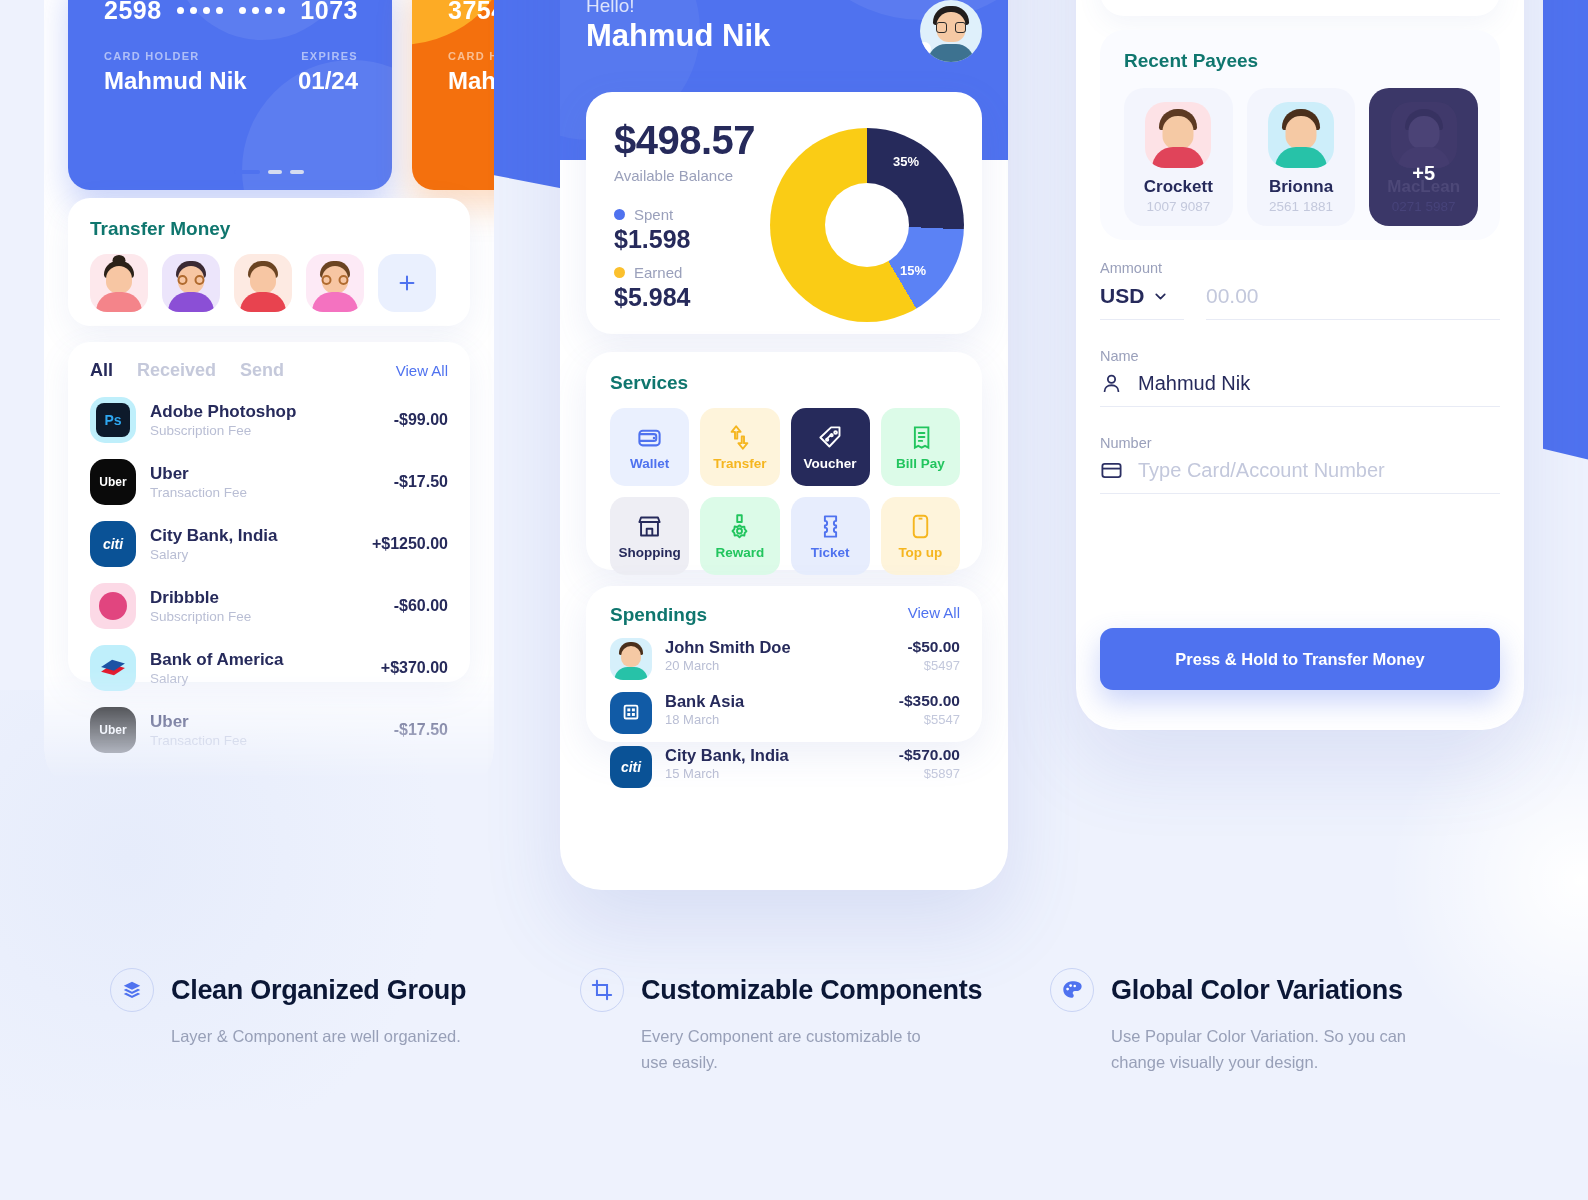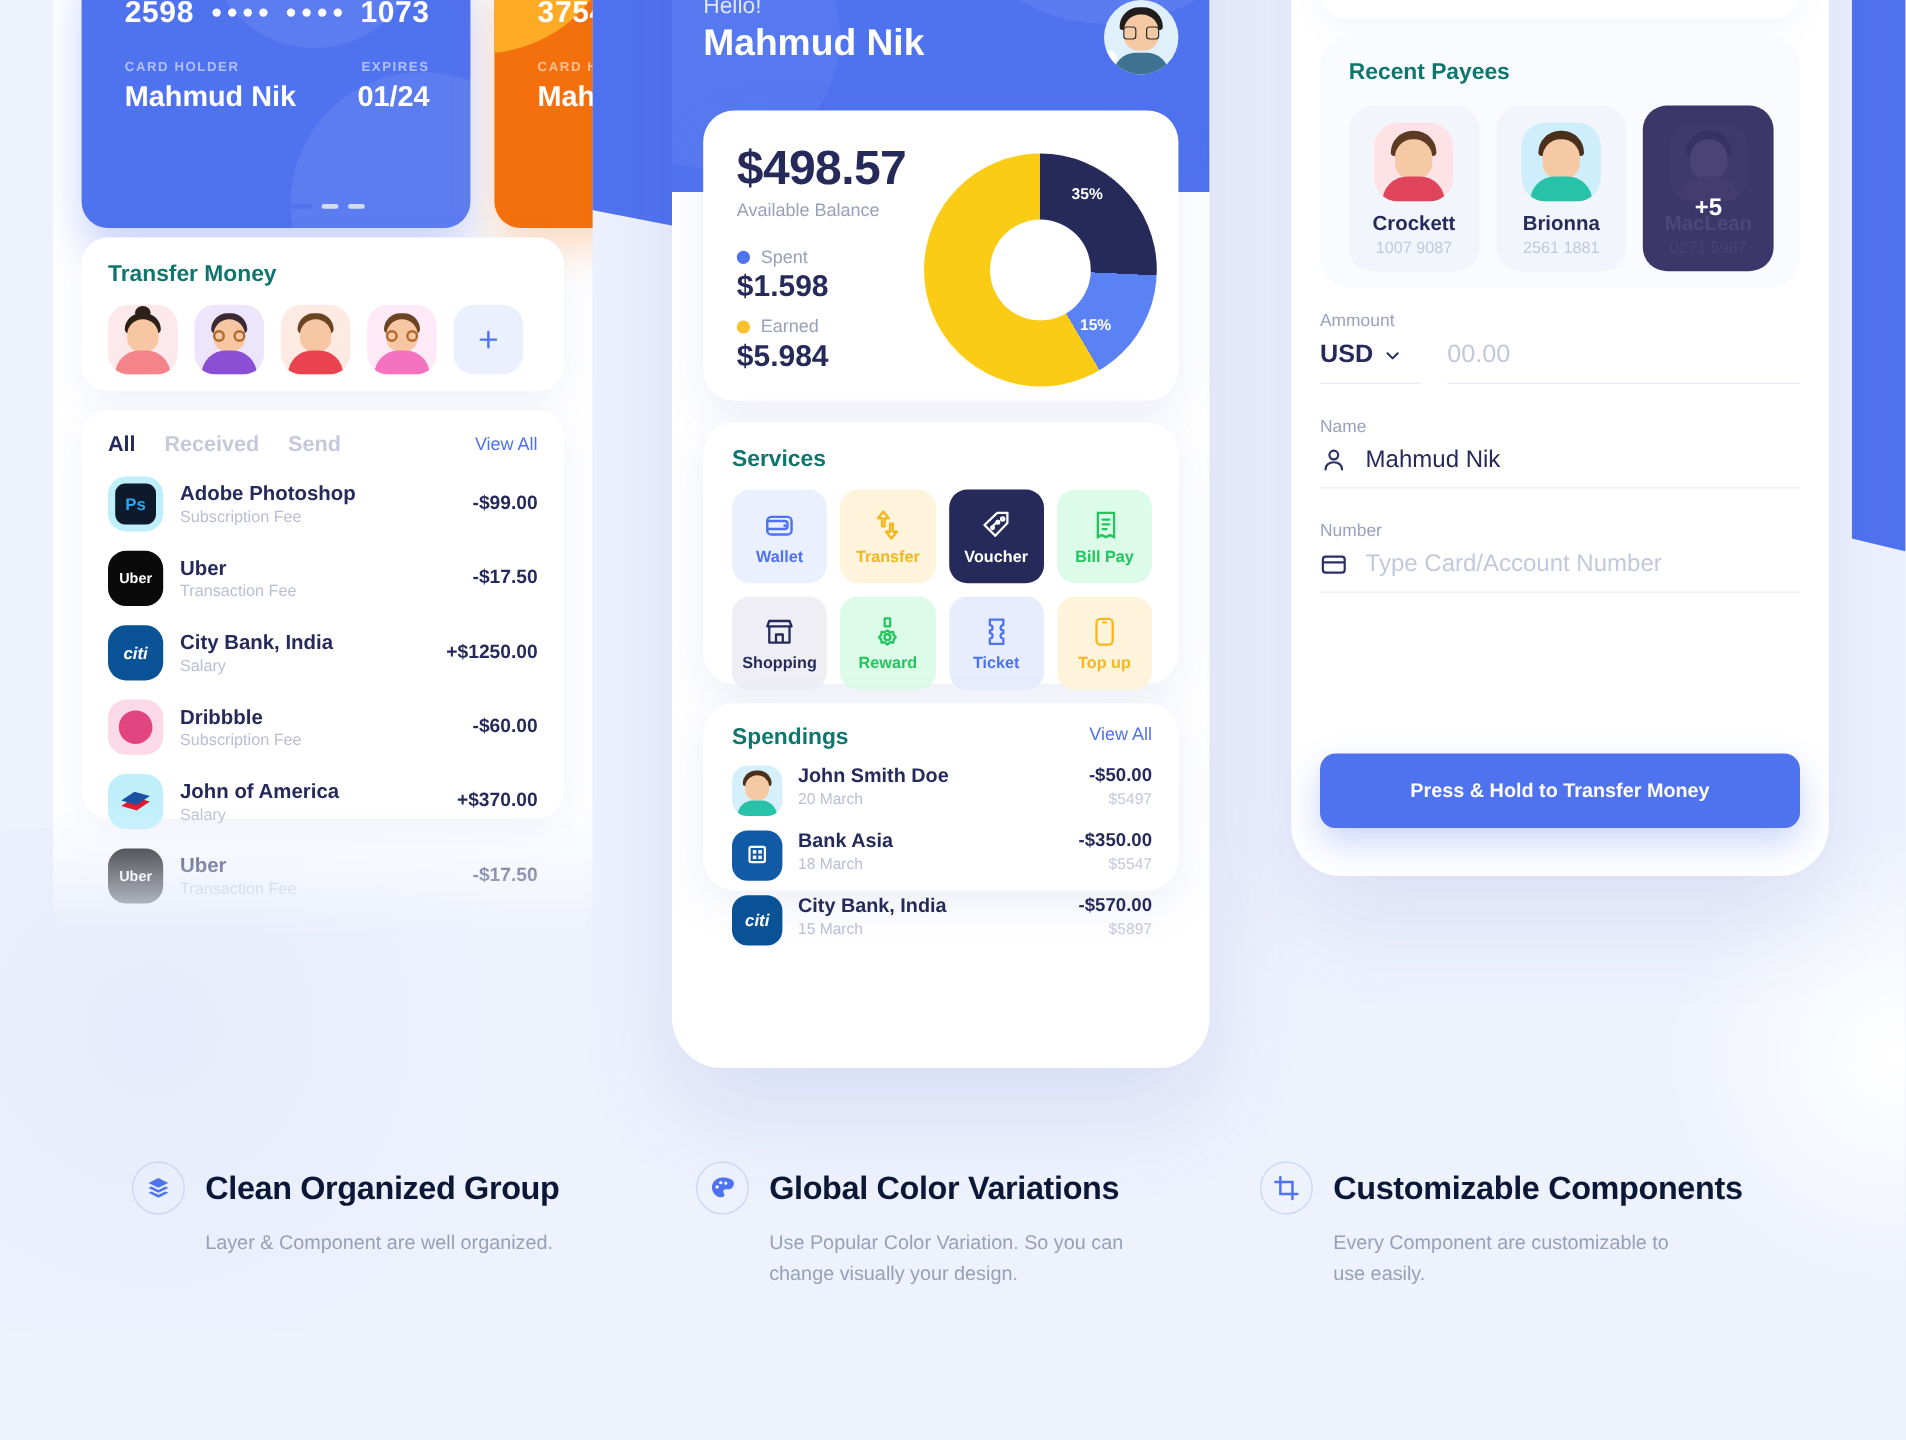--- a/index.html
+++ b/index.html
@@ -358,21 +358,21 @@
       </div>
 
       <div class="txn">
         <div class="txn-ico" style="background:#bfeffb">
           <svg viewBox="0 0 30 24" width="28" height="22">
             <path d="M2 16 L14 8 L28 12 L16 20 Z" fill="#e1172c"></path>
             <path d="M2 11 L14 3 L28 7 L16 15 Z" fill="#1b52a4"></path>
           </svg>
         </div>
         <div class="txn-mid">
-          <div class="txn-name">John of America</div>
+          <div class="txn-name">Bank of America</div>
           <div class="txn-sub">Salary</div>
         </div>
         <div class="txn-amt">+$370.00</div>
       </div>
 
       <div class="txn">
         <div class="txn-ico" style="background:#0a0a0a;color:#fff;font-size:12px">Uber</div>
         <div class="txn-mid">
           <div class="txn-name">Uber</div>
           <div class="txn-sub">Transaction Fee</div>
@@ -644,39 +644,39 @@
             </svg>
         </div>
         <div class="feat-title">Clean Organized Group</div>
       </div>
       <div class="feat-desc">Layer &amp; Component are well organized.</div>
     </div>
 
     <div class="feat">
       <div class="feat-head">
         <div class="feat-ico">
+          <svg viewBox="0 0 24 24" fill="none" stroke="#4f72ef" stroke-width="2.2" stroke-linecap="round">
+              <path d="M6.5 2v15.5H22"></path>
+              <path d="M2 6.5h15.5V22"></path>
+            </svg>
+        </div>
+        <div class="feat-title">Customizable Components</div>
+      </div>
+      <div class="feat-desc">Every Component are customizable to use easily.</div>
+    </div>
+
+    <div class="feat">
+      <div class="feat-head">
+        <div class="feat-ico">
           <svg viewBox="0 0 24 24" fill="#4f72ef">
               <path d="M12 2.5C6.8 2.5 2.5 6.5 2.5 11.5c0 5 4 9 9 9 1.4 0 2.4-1 2.4-2.3 0-.6-.2-1.1-.6-1.5-.3-.4-.5-.8-.5-1.3 0-1.2 1-2.2 2.2-2.2h2.1c3 0 5.4-2.4 5.4-5.4 0-3.2-4-5.3-10.5-5.3z"></path>
               <circle cx="7.2" cy="11" r="1.5" fill="#fff"></circle>
               <circle cx="10.5" cy="7.2" r="1.5" fill="#fff"></circle>
               <circle cx="15" cy="7.6" r="1.4" fill="#fff"></circle>
             </svg>
         </div>
         <div class="feat-title">Global Color Variations</div>
       </div>
       <div class="feat-desc">Use Popular Color Variation. So you can change visually your design.</div>
     </div>
-
-    <div class="feat">
-      <div class="feat-head">
-        <div class="feat-ico">
-          <svg viewBox="0 0 24 24" fill="none" stroke="#4f72ef" stroke-width="2.2" stroke-linecap="round">
-              <path d="M6.5 2v15.5H22"></path>
-              <path d="M2 6.5h15.5V22"></path>
-            </svg>
-        </div>
-        <div class="feat-title">Customizable Components</div>
-      </div>
-      <div class="feat-desc">Every Component are customizable to use easily.</div>
-    </div>
   </div>
 
 </div>
 
 </body></html>

